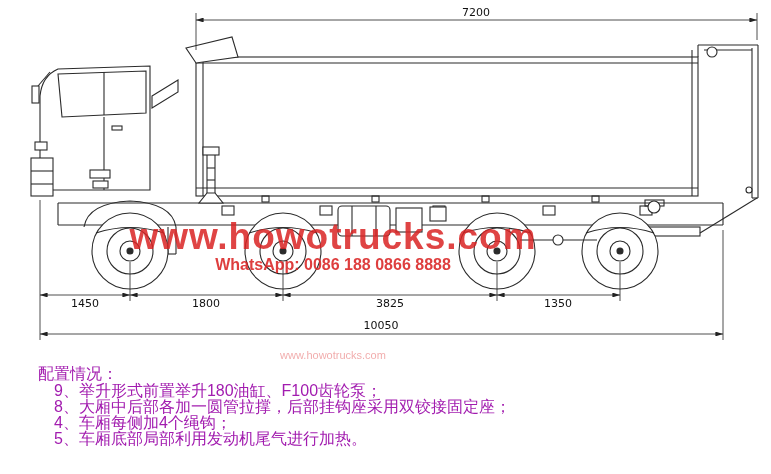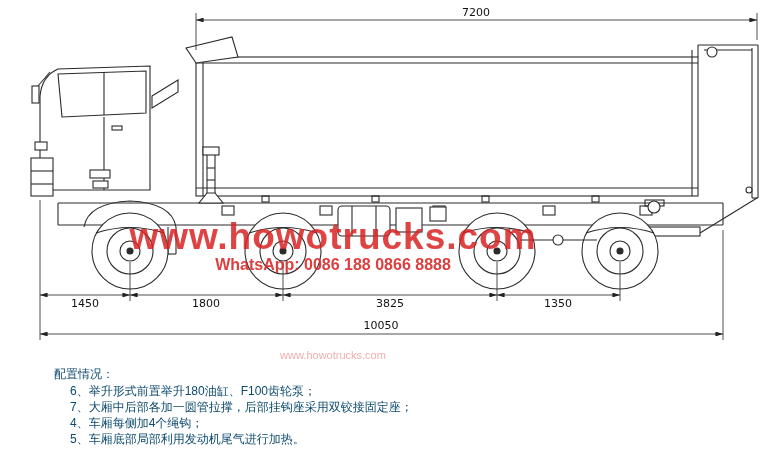--- a/index.html
+++ b/index.html
@@ -5,21 +5,21 @@
   html,body{margin:0;padding:0;background:#ffffff;}
   #page{
     position:relative;width:771px;height:474px;background:#fff;overflow:hidden;
     font-family:"Liberation Sans","DejaVu Sans",sans-serif;color:#000;padding-left:11px;
   }
   #drawing{position:absolute;left:0;top:0;}
   .wm{position:absolute;left:0;width:666px;text-align:center;pointer-events:none;}
   .wm-site{top:216px;font-size:37px;font-weight:bold;letter-spacing:1px;color:rgba(217,35,35,0.85);}
   .wm-contact{top:256px;font-size:16px;font-weight:bold;color:rgba(217,35,35,0.88);}
   .wm-small{top:349px;font-size:11px;color:rgba(217,35,35,0.38);}
-  .notes{position:absolute;left:54px;top:366px;font-size:12px;line-height:16px;color:#0c4a6e;}
+  .notes{position:absolute;left:38px;top:366px;font-size:16px;line-height:16px;color:#a21caf;}
   .notes-title{margin-bottom:1px;}
   .note-line{padding-left:16px;}
   svg text{font-family:"DejaVu Sans","Liberation Sans",sans-serif;}
 </style>
 </head>
 <body>
 
 <div id="page">
 
   <svg id="drawing" width="771" height="362" viewBox="0 0 771 362">
@@ -172,19 +172,19 @@
       <text x="381" y="329">10050</text>
     </g>
   </svg>
 
   <div class="wm wm-site">www.howotrucks.com</div>
   <div class="wm wm-contact">WhatsApp: 0086 188 0866 8888</div>
   <div class="wm wm-small">www.howotrucks.com</div>
 
   <div class="notes">
     <div class="notes-title">配置情况：</div>
-    <div class="note-line">6、举升形式前置举升180油缸、F100齿轮泵；</div>
-    <div class="note-line">7、大厢中后部各加一圆管拉撑，后部挂钩座采用双铰接固定座；</div>
+    <div class="note-line">9、举升形式前置举升180油缸、F100齿轮泵；</div>
+    <div class="note-line">8、大厢中后部各加一圆管拉撑，后部挂钩座采用双铰接固定座；</div>
     <div class="note-line">4、车厢每侧加4个绳钩；</div>
     <div class="note-line">5、车厢底部局部利用发动机尾气进行加热。</div>
   </div>
 
 </div>
 
 </body></html>

